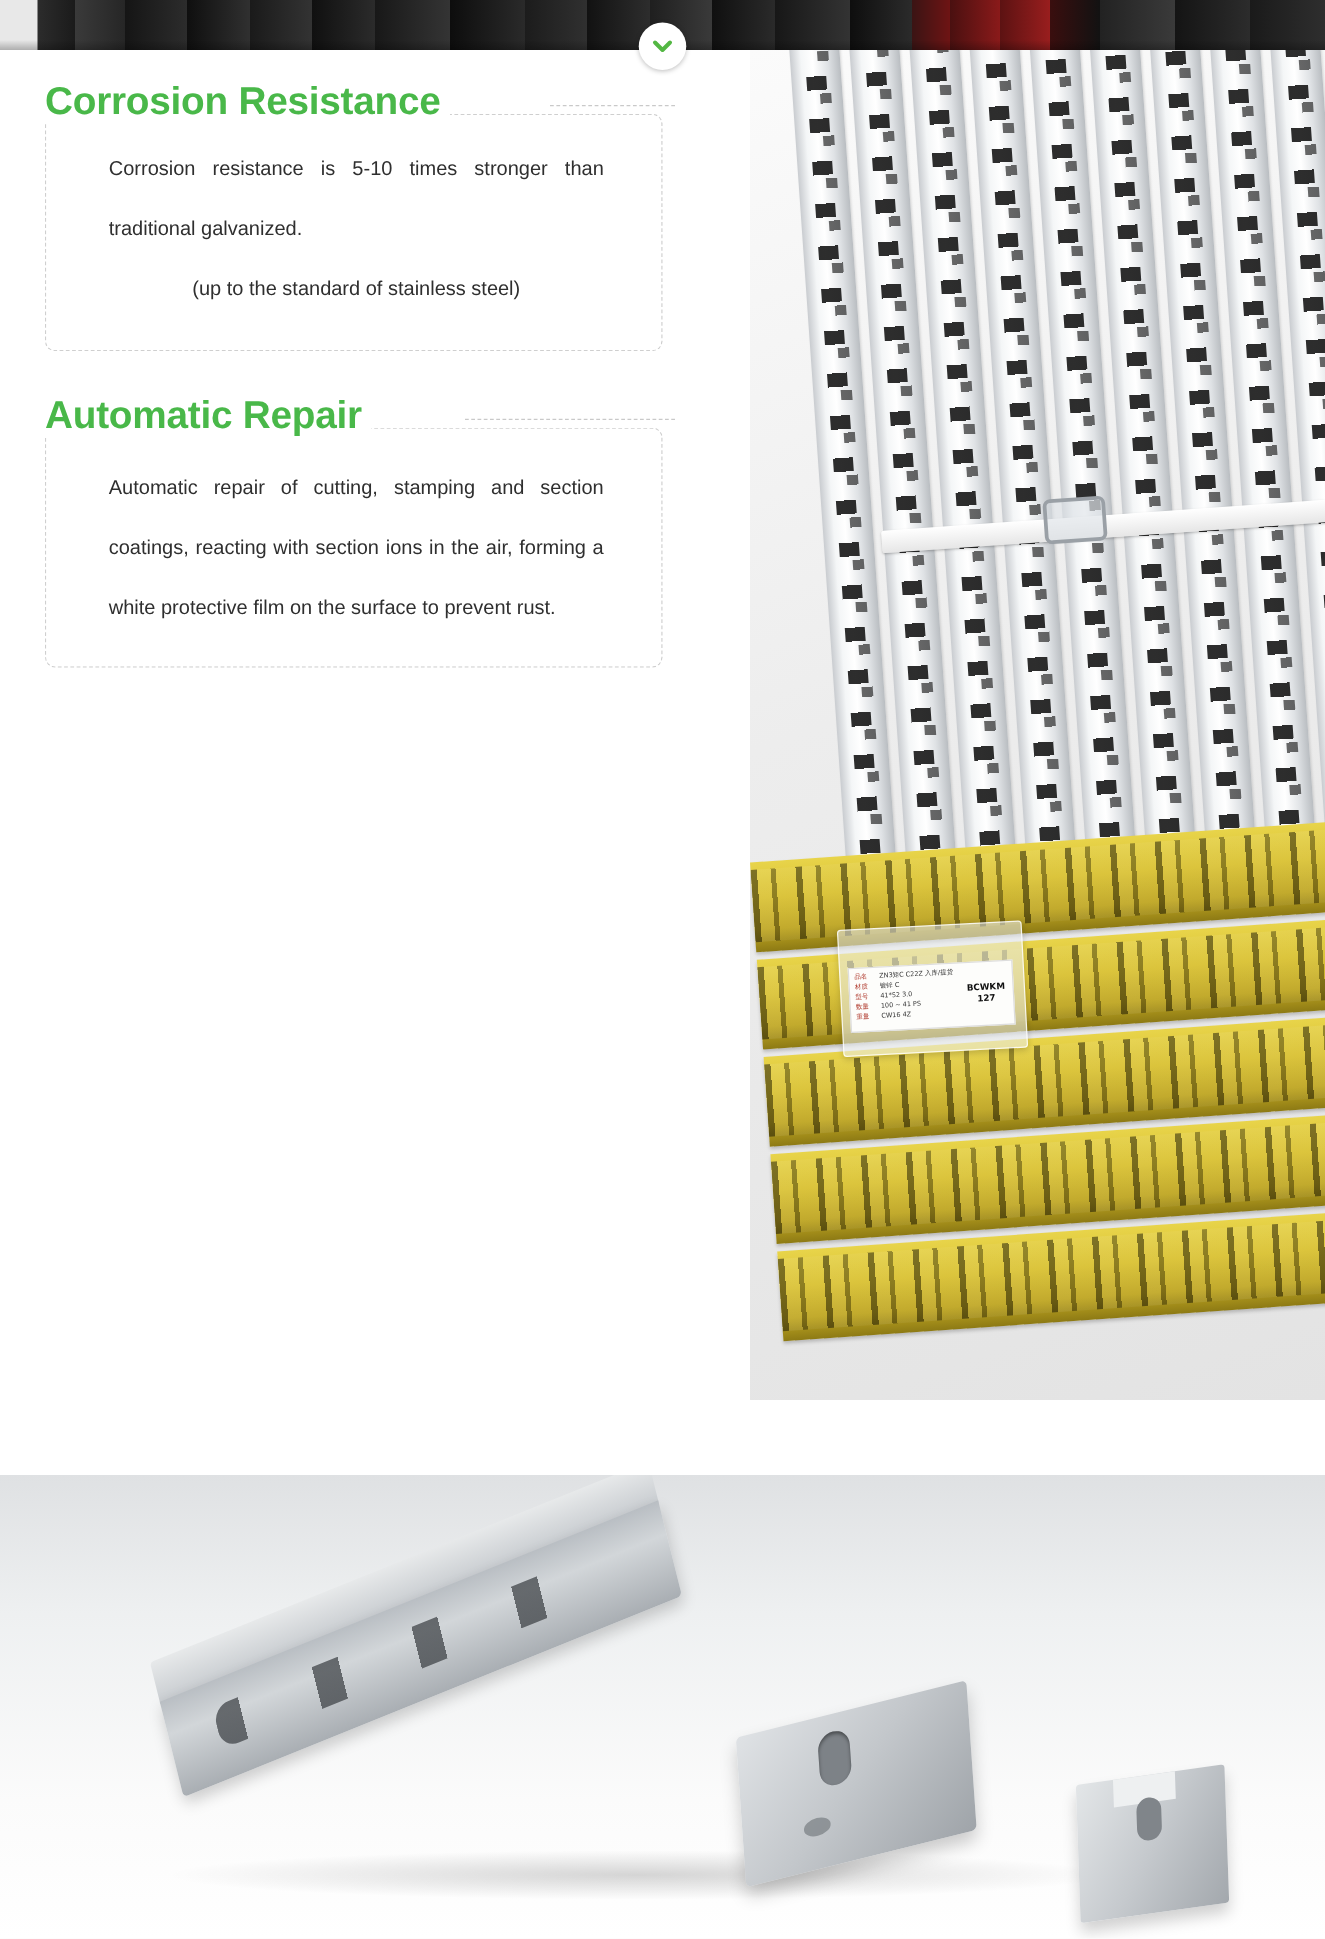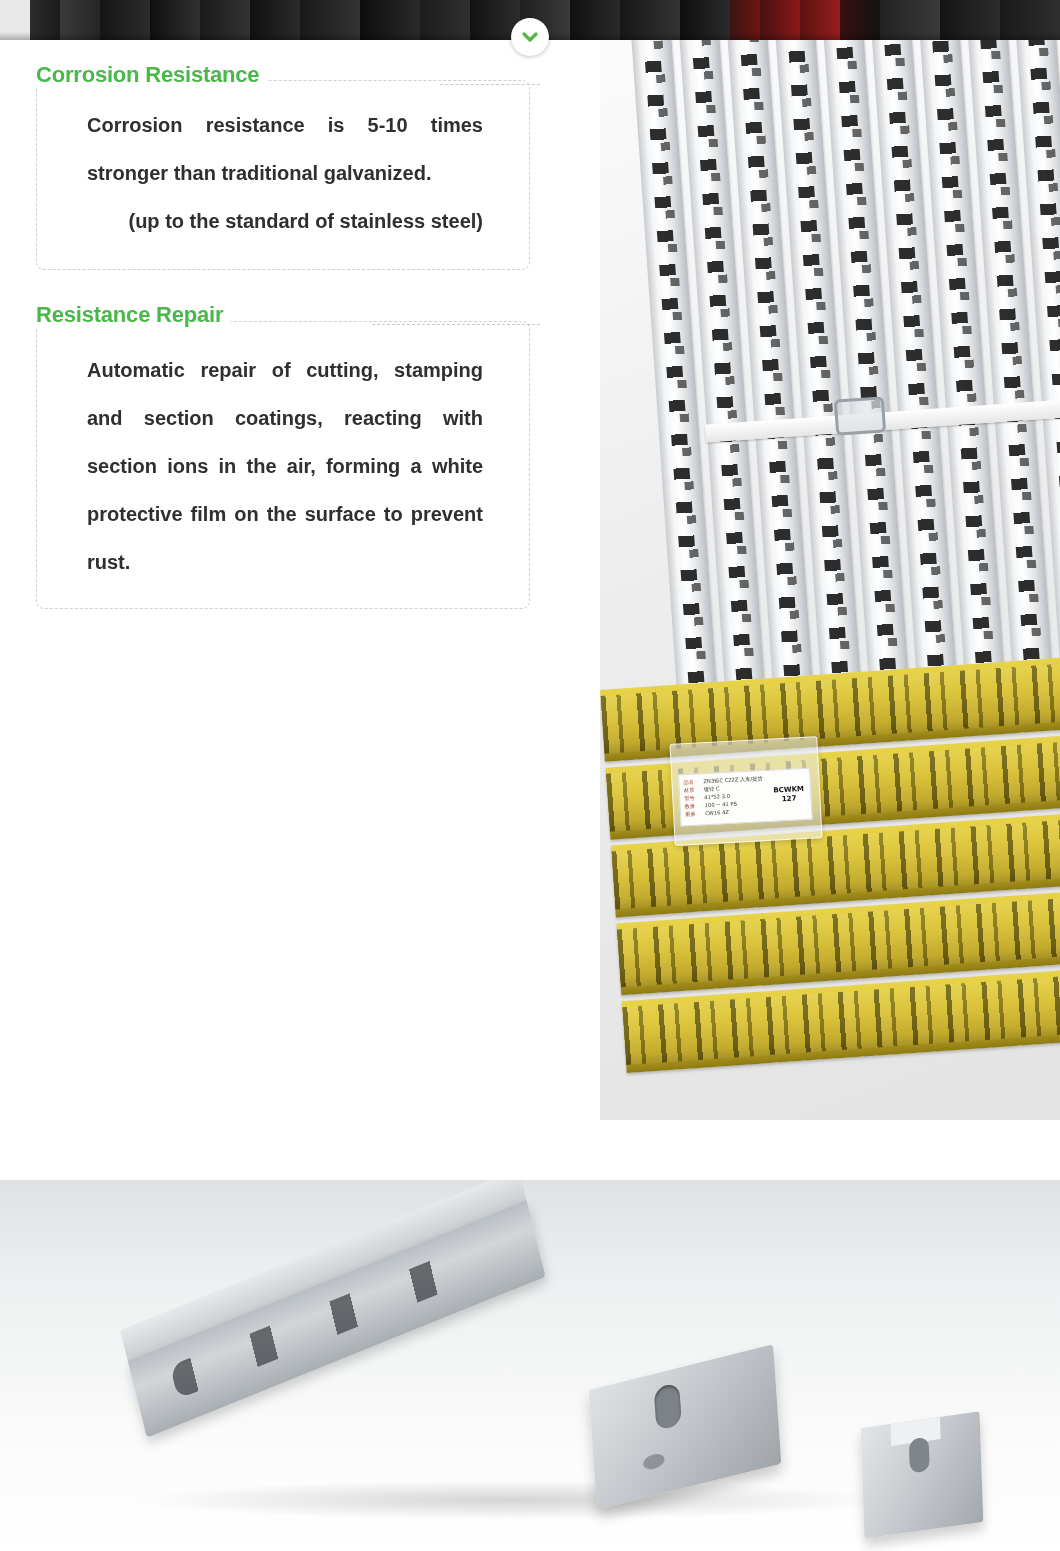--- a/index.html
+++ b/index.html
@@ -88,21 +88,21 @@
     position: absolute;
     top: 62px;
     left: 0;
     width: 600px;
   }
   .feature-block {
     position: relative;
     margin-bottom: 8px;
   }
   .feature-title {
-    font-size: 22px;
+    font-size: 31px;
     font-weight: bold;
     color: #49b849;
     letter-spacing: -0.2px;
     margin: 0 0 8px 36px;
     line-height: 1.2;
     display: inline-block;
     position: relative;
     z-index: 2;
     background: #fff;
     padding-right: 8px;
@@ -117,29 +117,28 @@
     margin-left: 36px;
     width: 494px;
     box-sizing: border-box;
     border: 1px dashed #cfcfcf;
     border-radius: 8px;
     padding: 24px 46px 22px 50px;
     margin-top: -16px;
   }
   .feature-box p {
     margin: 0;
-    font-size: 20px;
+    font-size: 16px;
     line-height: 48px;
     color: #2f2f2f;
     text-align: justify;
     text-justify: inter-word;
-    font-weight: bold;
   }
   .feature-box p.nojustify {
-    text-align: right;
+    text-align: center;
   }
 
   
   #block-corrosion { margin-top: 0; }
   #block-corrosion .feature-box { padding-top: 20px; padding-bottom: 24px; }
   #block-lifespan { margin-top: 32px; }
   #block-repair { margin-top: 32px; }
 
   
   .photo-right {
@@ -422,21 +421,21 @@
     <h2 class="feature-title">Corrosion Resistance</h2>
     <div class="feature-box">
       <p>Corrosion resistance is 5-10 times stronger than traditional galvanized.</p>
       <p class="nojustify">(up to the standard of stainless steel)</p>
     </div>
   </div>
 
 
   <div class="feature-block" id="block-repair">
     <div class="title-rule" style="left:372px; top:22px; width:168px;"></div>
-    <h2 class="feature-title">Resistance Repair</h2>
+    <h2 class="feature-title">Automatic Repair</h2>
     <div class="feature-box">
       <p>Automatic repair of cutting, stamping and section coatings, reacting with section ions in the air, forming a white protective film on the surface to prevent rust.</p>
     </div>
   </div>
 
 </div>
 
 <div class="photo-right">
   <div class="pr-bg"></div>
 

